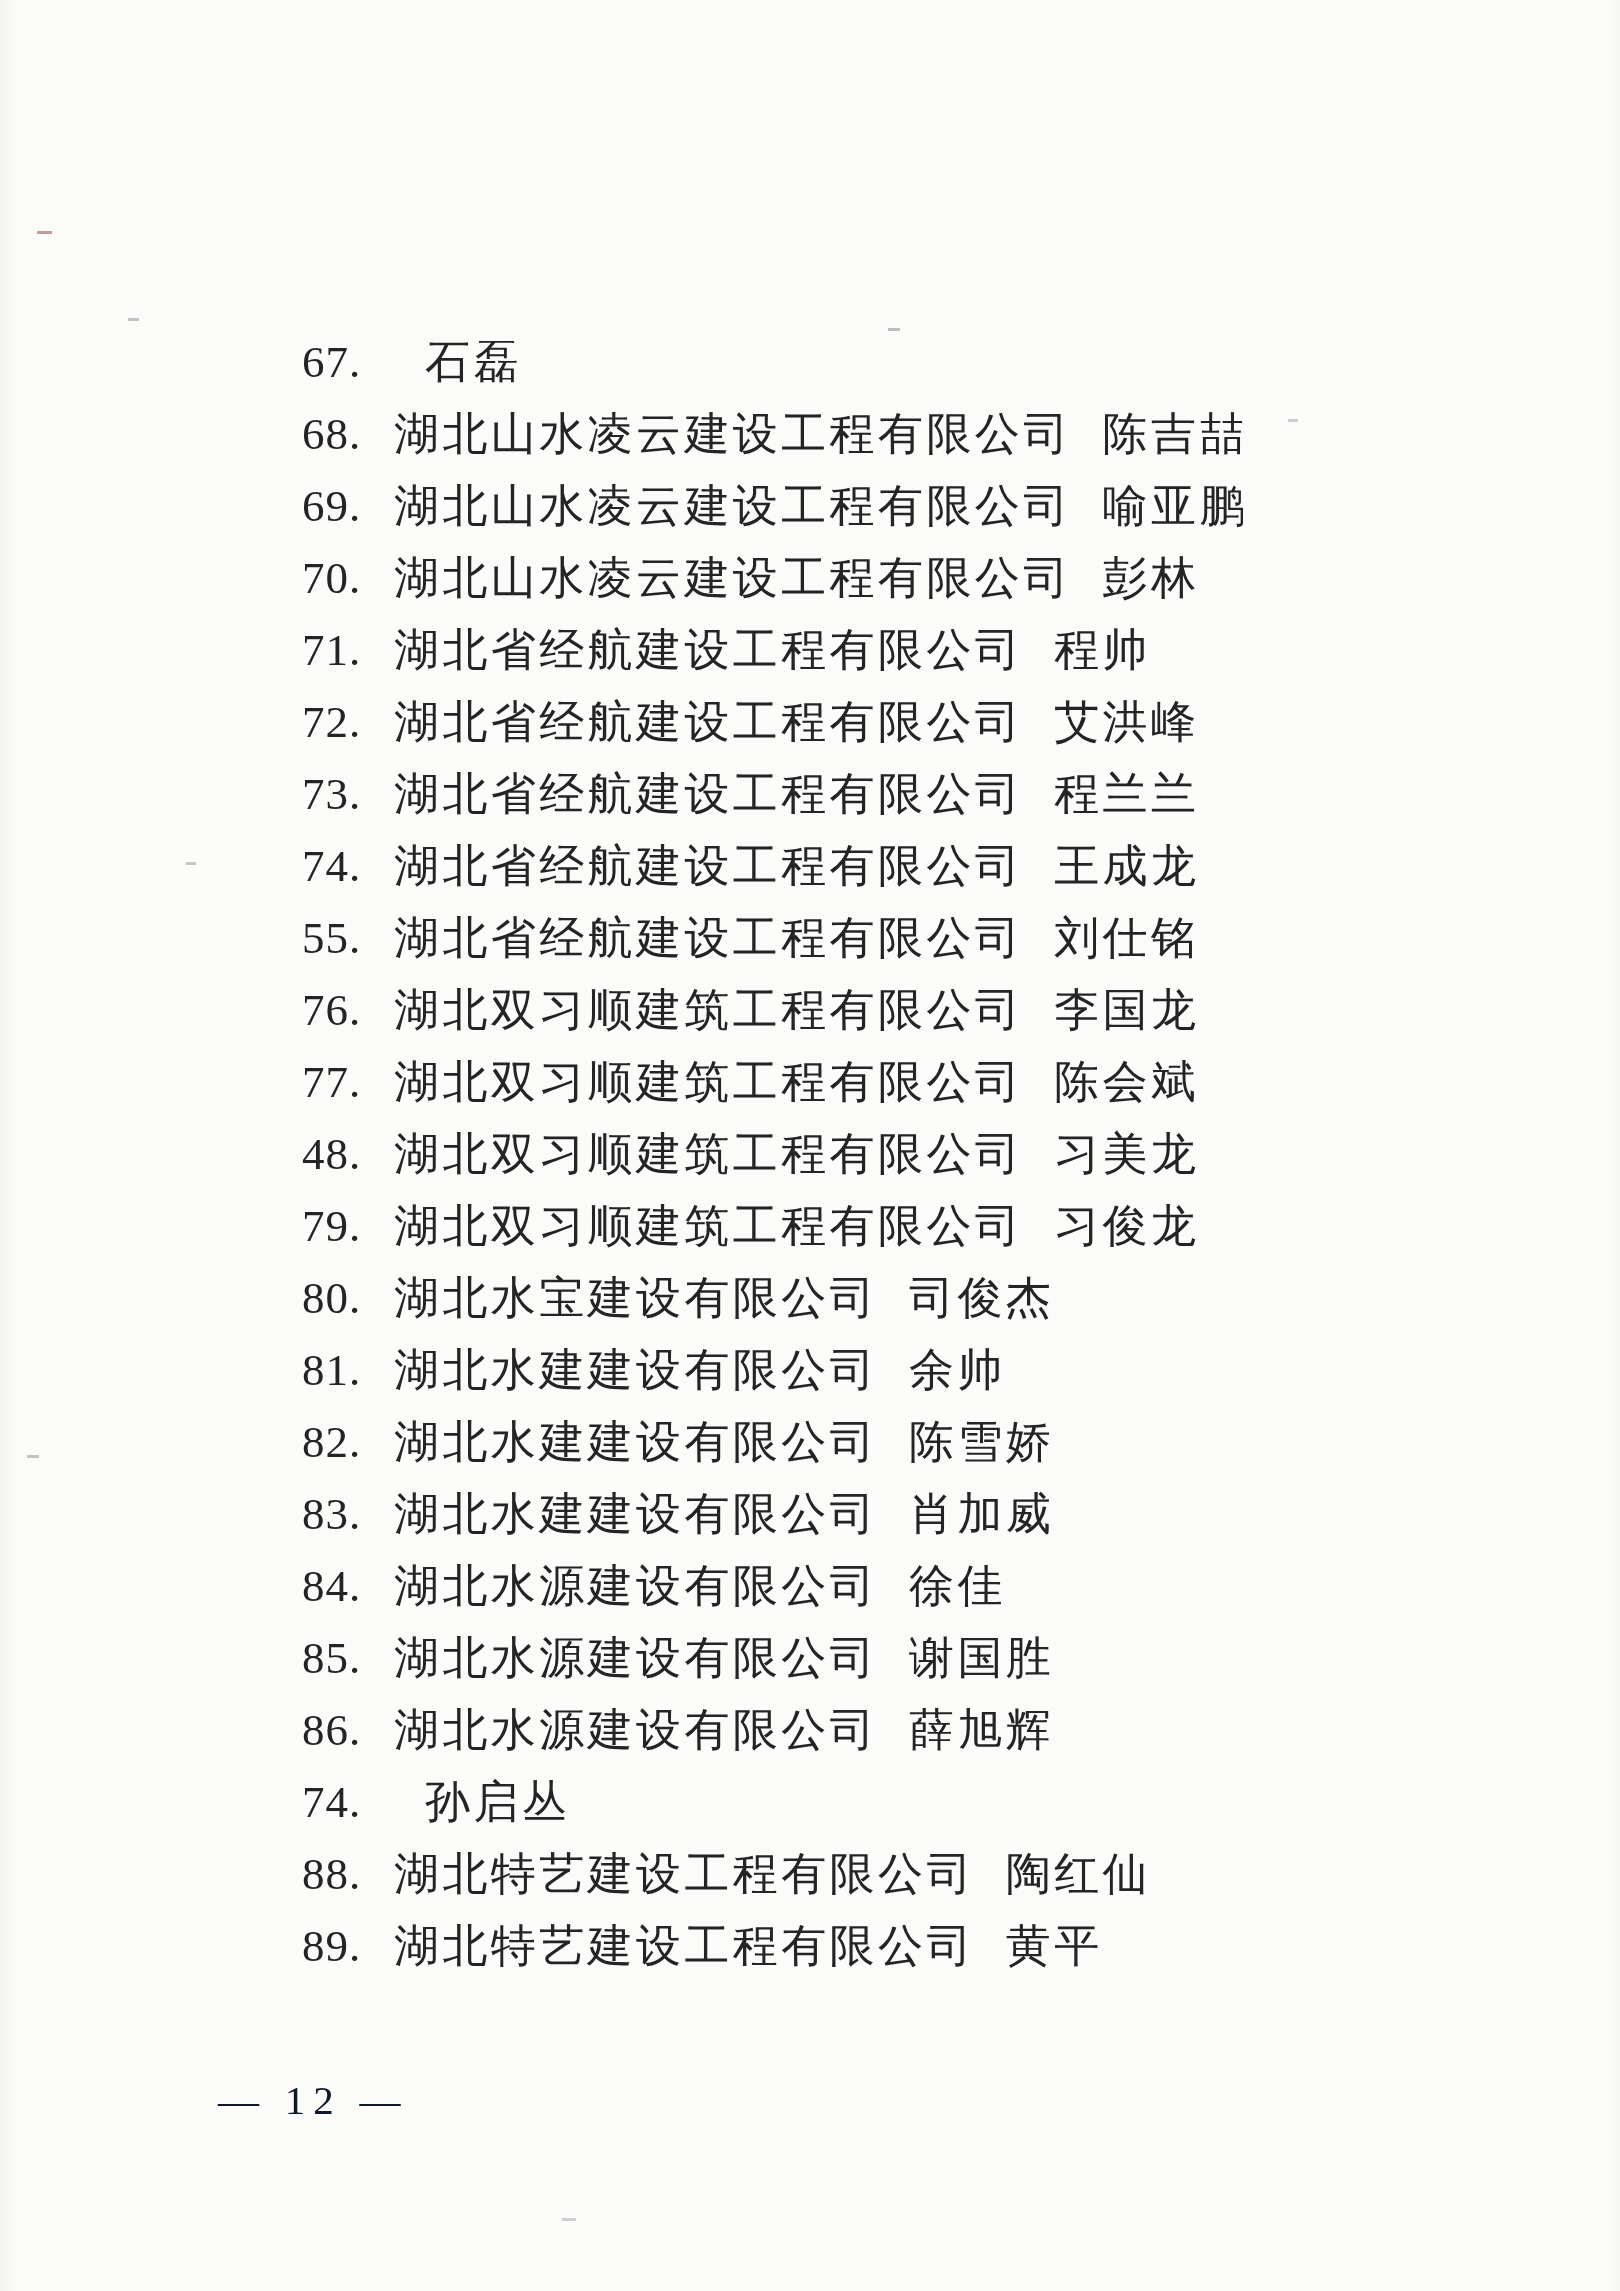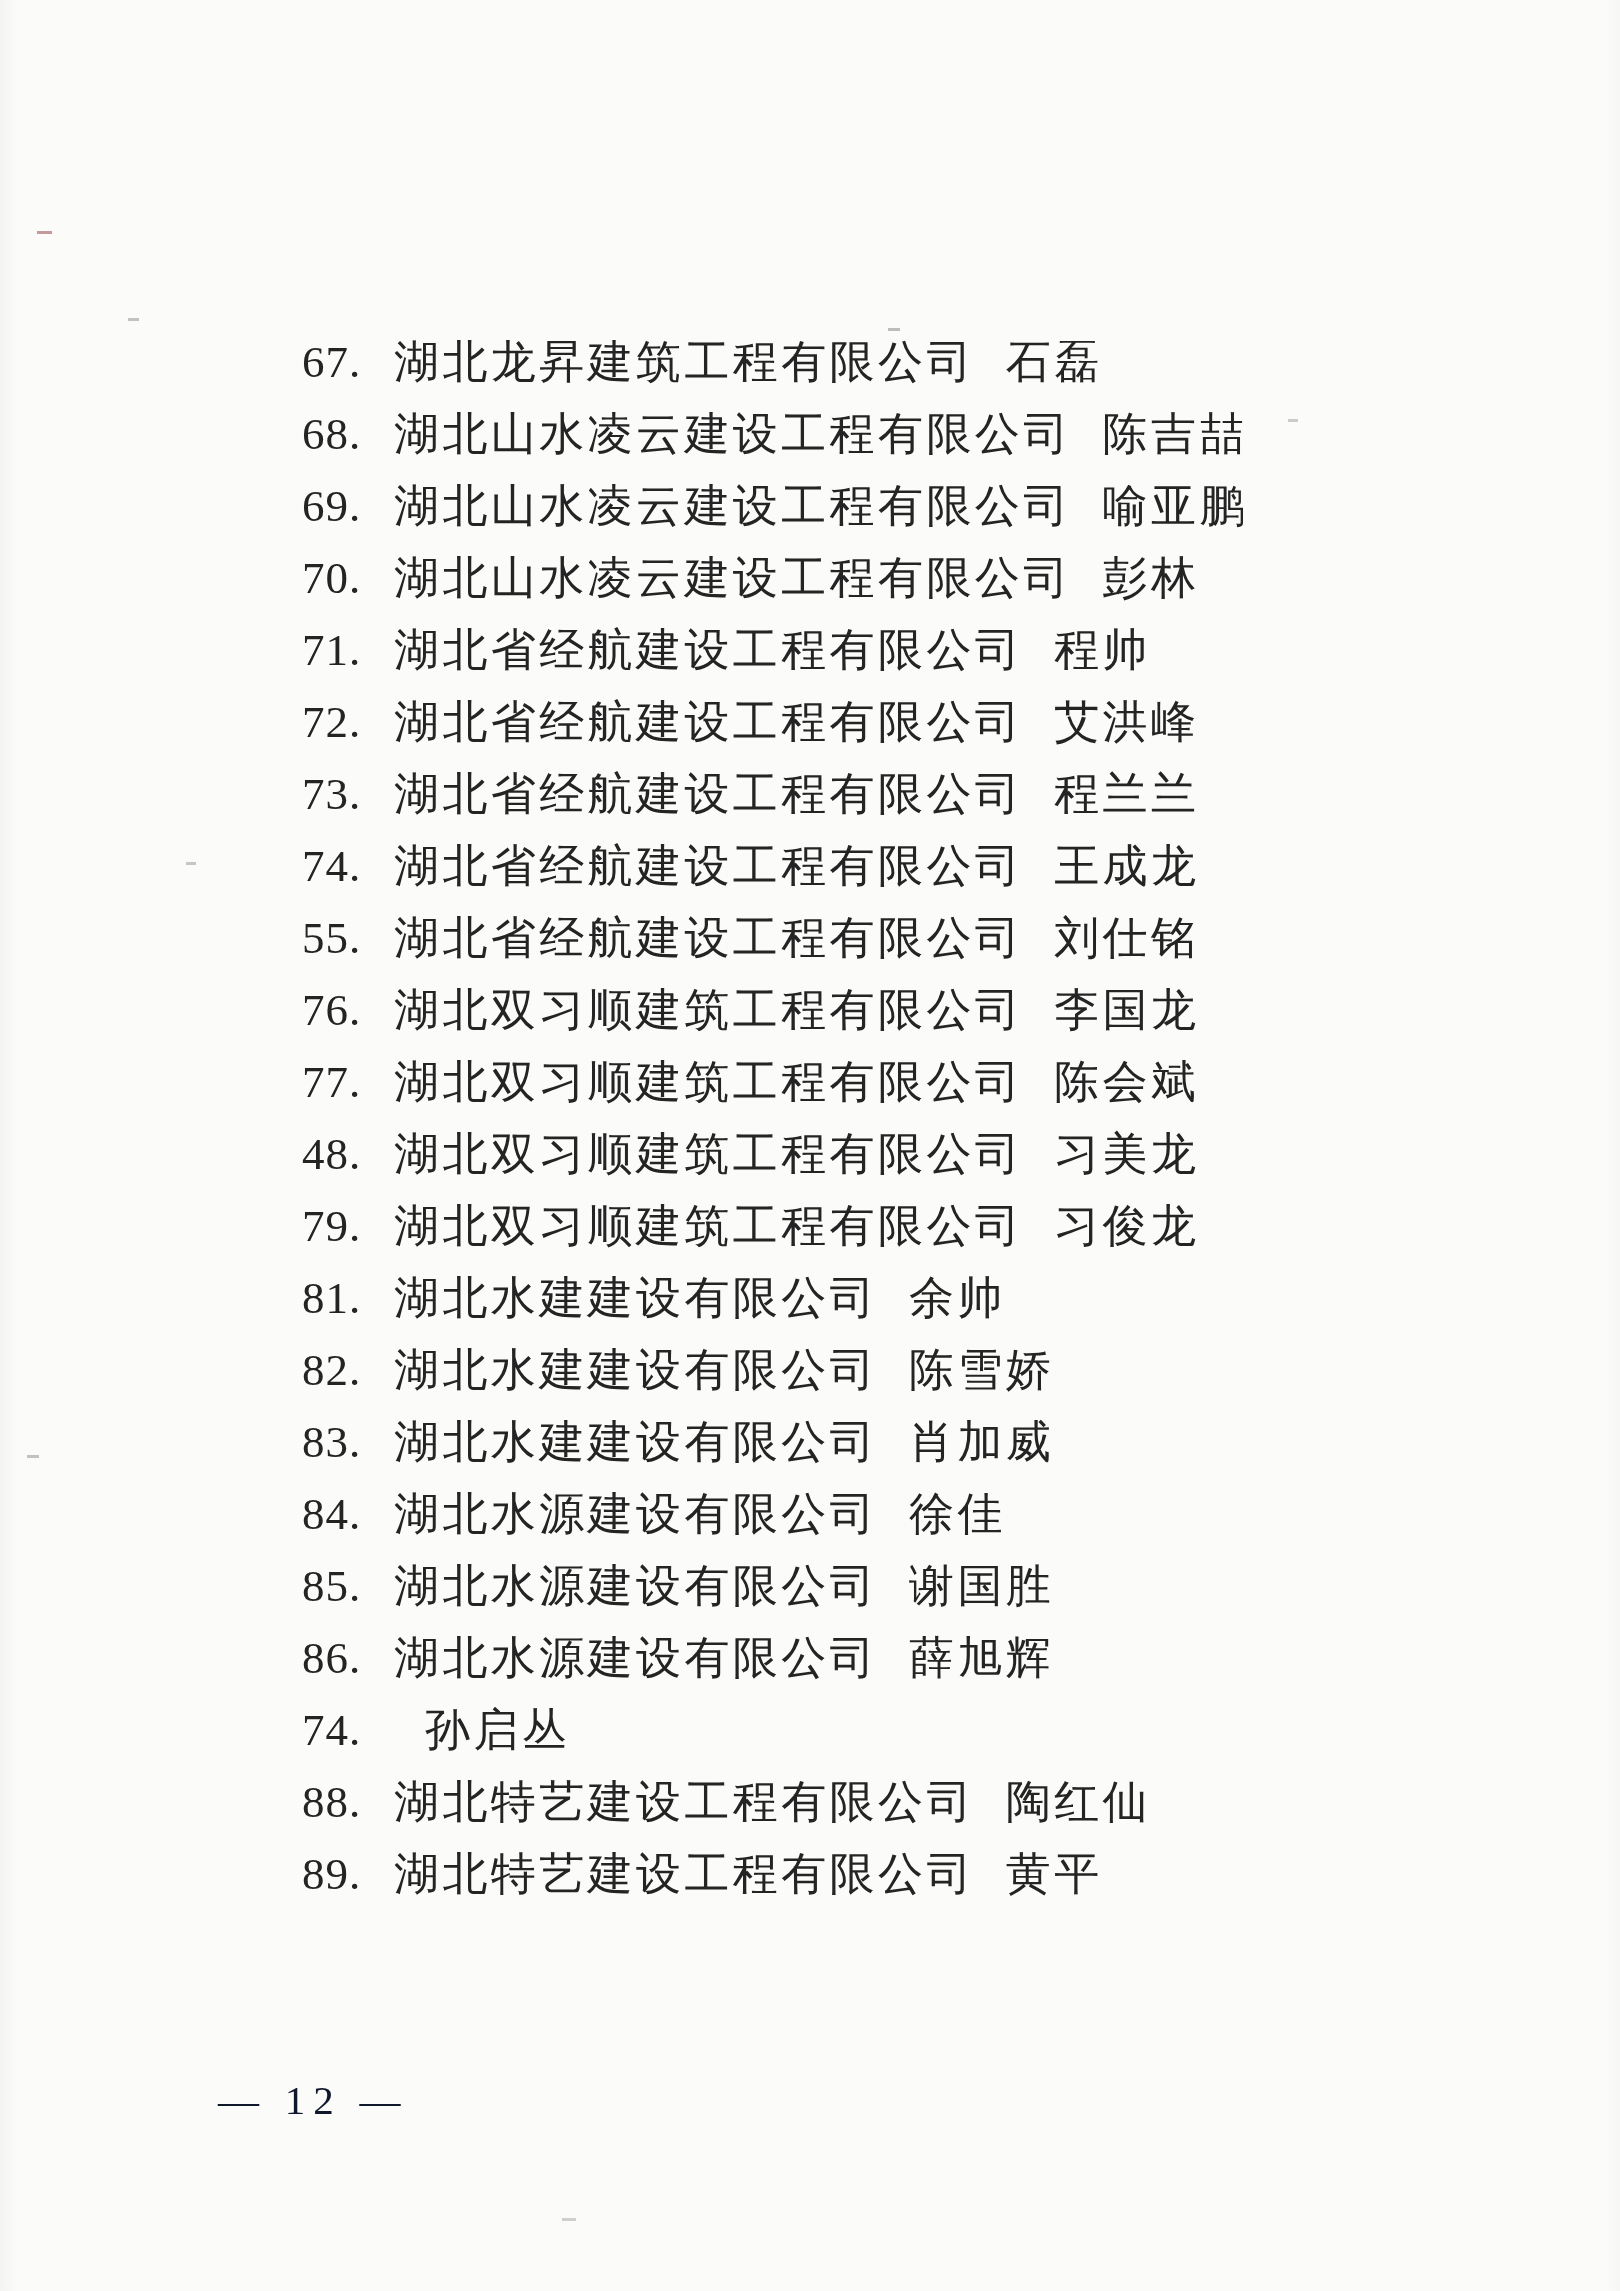--- a/index.html
+++ b/index.html
@@ -83,21 +83,20 @@
   <div class="artifact a2"></div>
   <div class="artifact a3"></div>
   <div class="artifact a4"></div>
   <div class="artifact a5"></div>
   <div class="artifact a6"></div>
   <div class="artifact a7"></div>
 
   <div class="list" id="recipient-list">
       <div class="row">
         <span class="num">67.</span>
-        <span class="company">湖北龙昇建筑工程有限公司</span>
         <span class="person">石磊</span>
       </div>
       <div class="row">
         <span class="num">68.</span>
         <span class="company">湖北山水凌云建设工程有限公司</span>
         <span class="person">陈吉喆</span>
       </div>
       <div class="row">
         <span class="num">69.</span>
         <span class="company">湖北山水凌云建设工程有限公司</span>
@@ -147,20 +146,25 @@
         <span class="num">48.</span>
         <span class="company">湖北双习顺建筑工程有限公司</span>
         <span class="person">习美龙</span>
       </div>
       <div class="row">
         <span class="num">79.</span>
         <span class="company">湖北双习顺建筑工程有限公司</span>
         <span class="person">习俊龙</span>
       </div>
       <div class="row">
+        <span class="num">80.</span>
+        <span class="company">湖北水宝建设有限公司</span>
+        <span class="person">司俊杰</span>
+      </div>
+      <div class="row">
         <span class="num">81.</span>
         <span class="company">湖北水建建设有限公司</span>
         <span class="person">余帅</span>
       </div>
       <div class="row">
         <span class="num">82.</span>
         <span class="company">湖北水建建设有限公司</span>
         <span class="person">陈雪娇</span>
       </div>
       <div class="row">

